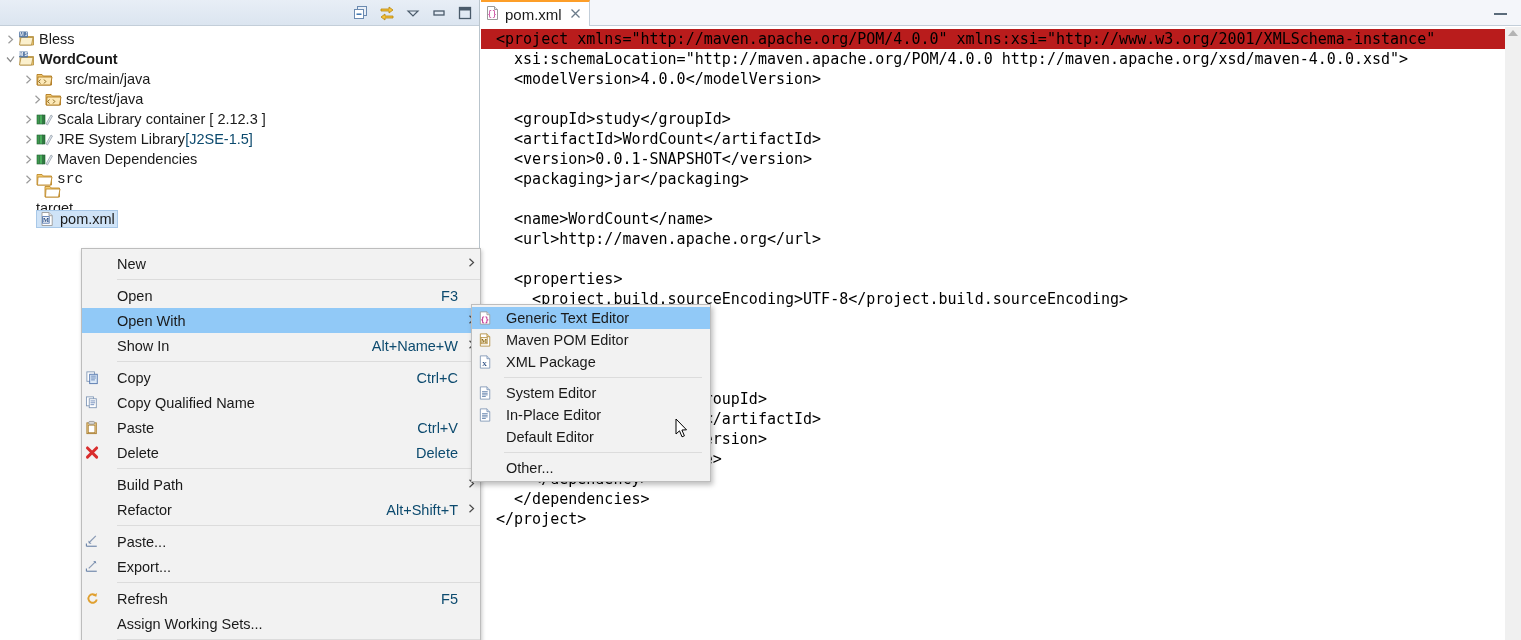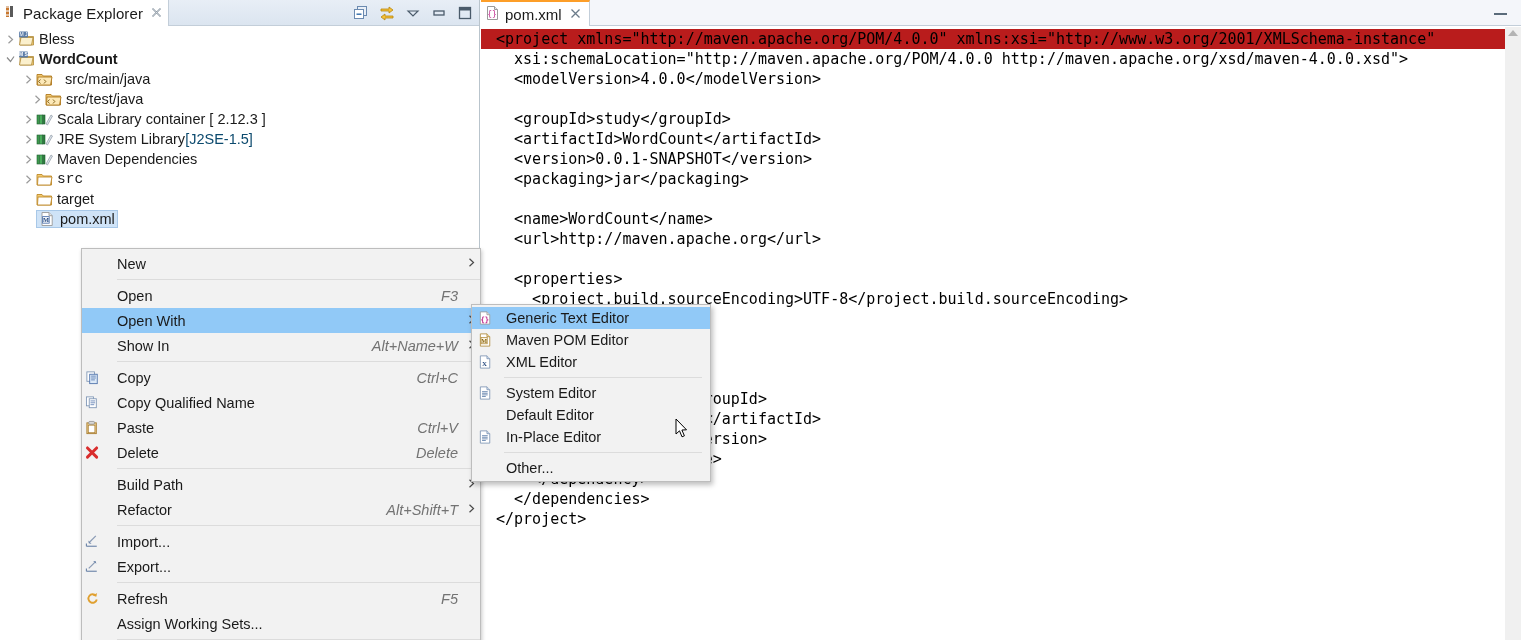--- a/index.html
+++ b/index.html
@@ -110,21 +110,21 @@
     padding: 2px 0 0 0;
     z-index: 40;
     font-size: 14.5px;
   }
   .mi {
     position: relative; height: 25px; display: flex; align-items: center;
     padding-left: 0; color: #1a1a1a; white-space: nowrap;
   }
   .mi .mico { width: 22px; flex: 0 0 22px; display:flex; align-items:center; justify-content:center; }
   .mi .mlabel { flex: 1 1 auto; padding-left: 13px; }
-  .mi .maccel { color: #737373; padding-right: 4px; font-style: italic; }
+  .mi .maccel { color: #0c4a6e; padding-right: 4px; }
   .mi .marrow { width: 18px; flex: 0 0 18px; text-align: center; color: #4a4a4a; font-size: 12px; }
   .mi.sel { background: #91c9f7; }
   .msep { height: 1px; background: #dcdcdc; margin: 3px 0 3px 35px; }
 
   
   .submenu {
     position: absolute; left: 471px; top: 304px; width: 240px;
     background: #f2f2f2;
     border: 1px solid #bdbdbd;
     box-shadow: 2px 3px 5px rgba(0,0,0,.25);
@@ -150,38 +150,20 @@
     border-bottom: 2px solid #5a6b7a; z-index: 5;
   }
 </style>
 </head>
 <body>
 
 <div id="app">
 
   <div class="explorer">
     <div class="view-tabbar">
-      <div class="view-tab">
-        <span>
-          <svg width="15" height="15" viewBox="0 0 15 15">
-            <rect x="3" y="2" width="3" height="11" fill="#c8772e"></rect>
-            <rect x="3" y="2" width="3" height="2" fill="#f0f0f0" opacity=".6"></rect>
-            <rect x="3" y="6" width="3" height="2" fill="#f0f0f0" opacity=".6"></rect>
-            <rect x="3" y="10" width="3" height="2" fill="#f0f0f0" opacity=".6"></rect>
-            <rect x="7" y="2" width="3" height="11" fill="#5a5a5a"></rect>
-          </svg>
-        </span>
-        <span class="view-tab-title">Package Explorer</span>
-        <span class="tab-close">
-          <svg width="11" height="11" viewBox="0 0 11 11">
-            <path d="M1.5 1.5 L9.5 9.5 M9.5 1.5 L1.5 9.5" stroke="#6b7b8a" stroke-width="1.3" fill="none"></path>
-            <path d="M1.5 1.5 L9.5 9.5 M9.5 1.5 L1.5 9.5" stroke="#ffffff" stroke-width="0.5" fill="none"></path>
-          </svg>
-        </span>
-      </div>
 
       <div class="view-toolbar">
         <span class="tb-ico">
           <svg width="16" height="16" viewBox="0 0 16 16">
             <rect x="4.5" y="1.5" width="9" height="9" fill="#e9eff7" stroke="#6b8ab0"></rect>
             <rect x="1.5" y="4.5" width="9" height="9" fill="#ffffff" stroke="#6b8ab0"></rect>
             <rect x="3.5" y="8.5" width="5" height="1.4" fill="#2f6ba8"></rect>
           </svg>
         </span>
         <span class="tb-ico">
@@ -330,21 +312,21 @@
           <span class="" style="display: inline-flex; align-items: center; font-family: Liberation Mono, monospace;">
             <span class="ticon"><svg width="17" height="16" viewBox="0 0 17 16">
                 <path d="M1 3.5 h5 l1.3 1.5 h8.2 v9 h-14.5 z" fill="#f2cc72" stroke="#c08a2a" stroke-width=".9"></path>
         <path d="M2 6 h14 l-1.5 8 h-13 z" fill="#ffffff" stroke="#c08a2a" stroke-width=".9"></path>
               </svg></span>
             <span class="tlabel">src</span>
           </span>
         </div>
         <div class="trow" style="padding-left: 20px;">
           <span class="arrow"></span>
-          <span class="" style="display: inline-flex; align-items: center;">
+          <span class="" style="display: inline-flex; align-items: center; flex-direction: column;">
             <span class="ticon"><svg width="17" height="16" viewBox="0 0 17 16">
                 <path d="M1 3.5 h5 l1.3 1.5 h8.2 v9 h-14.5 z" fill="#f2cc72" stroke="#c08a2a" stroke-width=".9"></path>
         <path d="M2 6 h14 l-1.5 8 h-13 z" fill="#ffffff" stroke="#c08a2a" stroke-width=".9"></path>
               </svg></span>
             <span class="tlabel">target</span>
           </span>
         </div>
         <div class="trow selected" style="padding-left: 20px;">
           <span class="arrow"></span>
           <span class="tsel" style="display: inline-flex; align-items: center;">
@@ -486,21 +468,21 @@
       <div class="msep"></div>
       <div class="mi">
         <span class="mico">
           <svg width="16" height="16" viewBox="0 0 17 16">
             <path d="M1.5 12.5 h11" stroke="#6b84a8" stroke-width="1.2"></path>
         <path d="M1.5 12.5 v-3" stroke="#6b84a8" stroke-width="1.2"></path>
         <path d="M11.5 1.5 L4.5 8.5" stroke="#8a9bb5" stroke-width="1.3"></path>
         <path d="M4 9.2 L3.5 6.5 L7 10 Z" fill="#6b84a8"></path>
           </svg>
         </span>
-        <span class="mlabel">Import...</span>
+        <span class="mlabel">Paste...</span>
         <span class="maccel"></span>
         <span class="marrow"></span>
       </div>
       <div class="mi">
         <span class="mico">
           <svg width="16" height="16" viewBox="0 0 17 16">
             <path d="M1.5 12.5 h11" stroke="#6b84a8" stroke-width="1.2"></path>
         <path d="M1.5 12.5 v-3" stroke="#6b84a8" stroke-width="1.2"></path>
         <path d="M4 9.5 L11 2.5" stroke="#8a9bb5" stroke-width="1.3"></path>
         <path d="M11.5 1.8 L12 4.6 L8.6 1.6 Z" fill="#6b84a8"></path>
@@ -554,46 +536,46 @@
         <span class="smlabel">Maven POM Editor</span>
       </div>
       <div class="smi">
         <span class="smico">
           <svg width="16" height="16" viewBox="0 0 17 16">
             <path d="M2.5 1.5 h7 l3 3 v10 h-10 z" fill="#ffffff" stroke="#7b93b3" stroke-width=".9"></path>
         <path d="M9.5 1.5 v3 h3" fill="#dbe6f3" stroke="#7b93b3" stroke-width=".9"></path>
         <text x="7" y="12" font-size="7.4" fill="#2a4d82" text-anchor="middle" font-family="serif" font-weight="bold">X</text>
           </svg>
         </span>
-        <span class="smlabel">XML Editor</span>
+        <span class="smlabel">XML Package</span>
       </div>
       <div class="smsep"></div>
       <div class="smi">
         <span class="smico">
           <svg width="16" height="16" viewBox="0 0 17 16">
             <path d="M2.5 1.5 h7 l3 3 v10 h-10 z" fill="#ffffff" stroke="#7b93b3" stroke-width=".9"></path>
         <path d="M9.5 1.5 v3 h3" fill="#dbe6f3" stroke="#7b93b3" stroke-width=".9"></path>
         <path d="M4.3 6.6 h6 M4.3 8.3 h6 M4.3 10 h6 M4.3 11.7 h4" stroke="#5b7ca8" stroke-width=".9"></path>
           </svg>
         </span>
         <span class="smlabel">System Editor</span>
       </div>
       <div class="smi">
-        <span class="smico"></span>
-        <span class="smlabel">Default Editor</span>
-      </div>
-      <div class="smi">
         <span class="smico">
           <svg width="16" height="16" viewBox="0 0 17 16">
             <path d="M2.5 1.5 h7 l3 3 v10 h-10 z" fill="#ffffff" stroke="#7b93b3" stroke-width=".9"></path>
         <path d="M9.5 1.5 v3 h3" fill="#dbe6f3" stroke="#7b93b3" stroke-width=".9"></path>
         <path d="M4.3 6.6 h6 M4.3 8.3 h6 M4.3 10 h6 M4.3 11.7 h4" stroke="#5b7ca8" stroke-width=".9"></path>
           </svg>
         </span>
         <span class="smlabel">In-Place Editor</span>
+      </div>
+      <div class="smi">
+        <span class="smico"></span>
+        <span class="smlabel">Default Editor</span>
       </div>
       <div class="smsep"></div>
       <div class="smi">
         <span class="smico"></span>
         <span class="smlabel">Other...</span>
       </div>
     </div>
 
   <span class="cursor">
     <svg width="14" height="21" viewBox="0 0 14 21">

